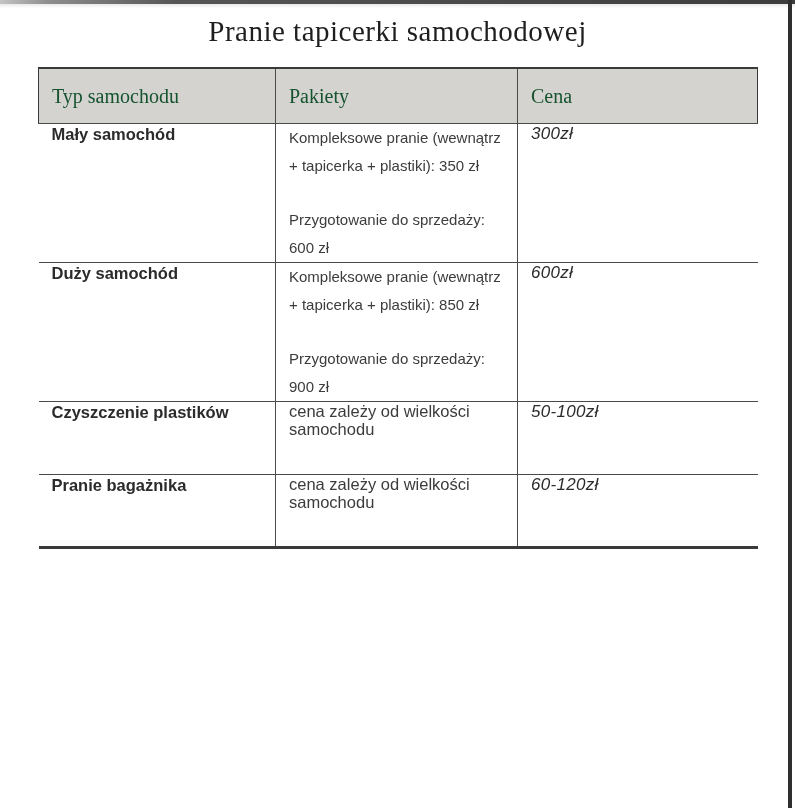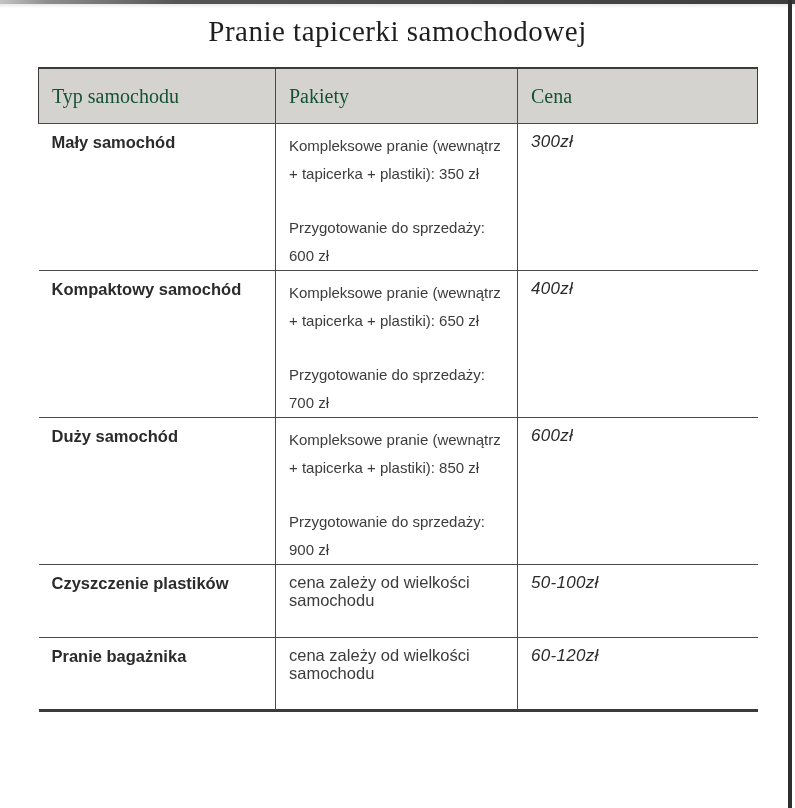--- a/index.html
+++ b/index.html
@@ -64,21 +64,21 @@
     padding: 0 8px 0 13px;
     border-top: 2px solid #3a3a3a;
     border-bottom: 1px solid #4a4a4a;
   }
   thead th:first-child { border-left: 1px solid #3a3a3a; }
   thead th:last-child  { border-right: 1px solid #3a3a3a; }
   thead th.mid { border-left: 1px solid #4a4a4a; border-right: 1px solid #4a4a4a; }
 
   tbody td {
     vertical-align: top;
-    padding: 8px 7px 0 13px;
+    padding: 0 7px 0 13px;
     border-bottom: 1px solid #4a4a4a;
   }
   tbody td.mid { border-left: 1px solid #4a4a4a; border-right: 1px solid #4a4a4a; }
   tbody tr:last-child td { border-bottom: 3px solid #3a3a3a; }
 
   tr.r-big   { height: 130px; }
   tr.r-small { height: 73px; }
 
   .typ {
     font-size: 16.5px;
@@ -132,28 +132,20 @@
     <tbody>
       <tr class="r-big">
         <td class="typ">Mały samochód</td>
         <td class="mid pak">
           <p>Kompleksowe pranie (wewnątrz + tapicerka + plastiki): 350 zł</p>
           <p>Przygotowanie do sprzedaży: 600 zł</p>
         </td>
         <td class="cena">300zł</td>
       </tr>
       <tr class="r-big">
-        <td class="typ">Kompaktowy samochód</td>
-        <td class="mid pak">
-          <p>Kompleksowe pranie (wewnątrz + tapicerka + plastiki): 650 zł</p>
-          <p>Przygotowanie do sprzedaży: 700 zł</p>
-        </td>
-        <td class="cena">400zł</td>
-      </tr>
-      <tr class="r-big">
         <td class="typ">Duży samochód</td>
         <td class="mid pak">
           <p>Kompleksowe pranie (wewnątrz + tapicerka + plastiki): 850 zł</p>
           <p>Przygotowanie do sprzedaży: 900 zł</p>
         </td>
         <td class="cena">600zł</td>
       </tr>
       <tr class="r-small">
         <td class="typ">Czyszczenie plastików</td>
         <td class="mid pak pak-large">

